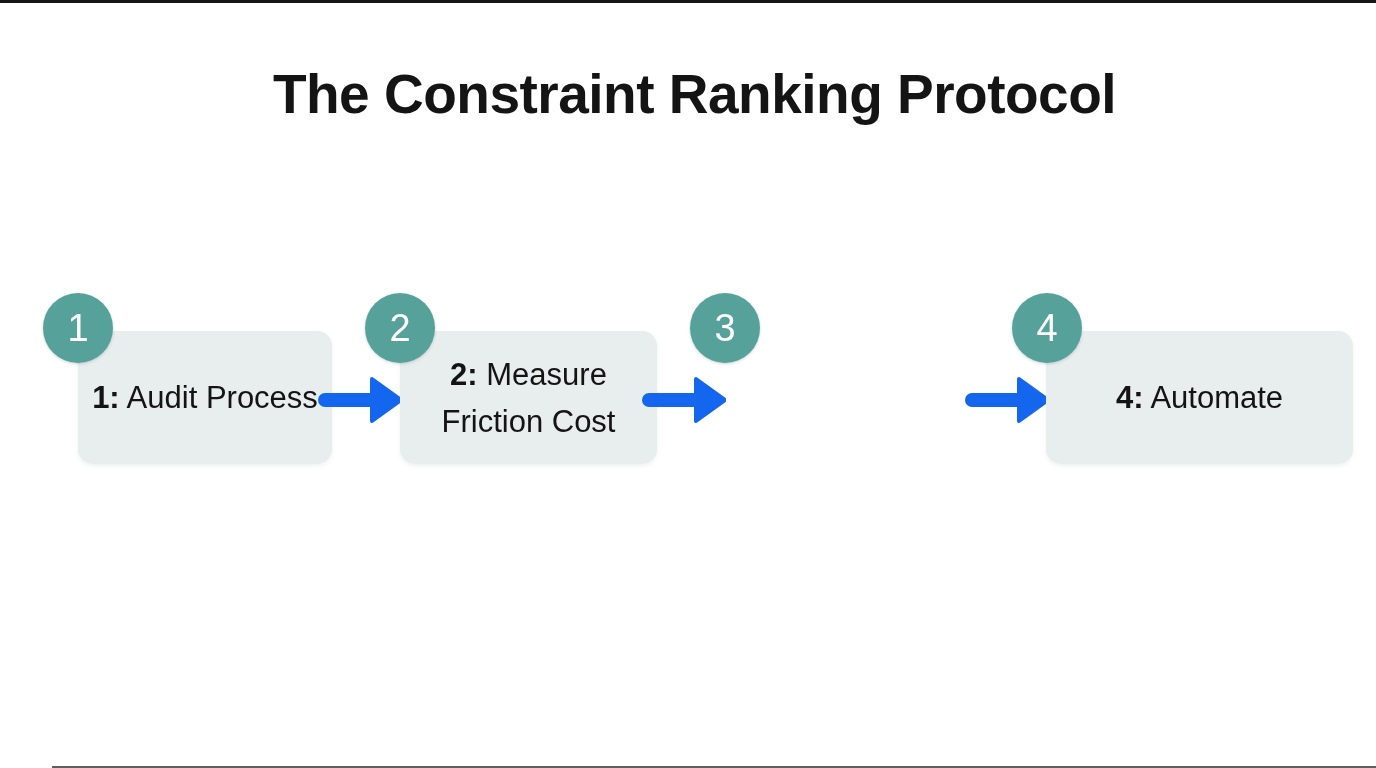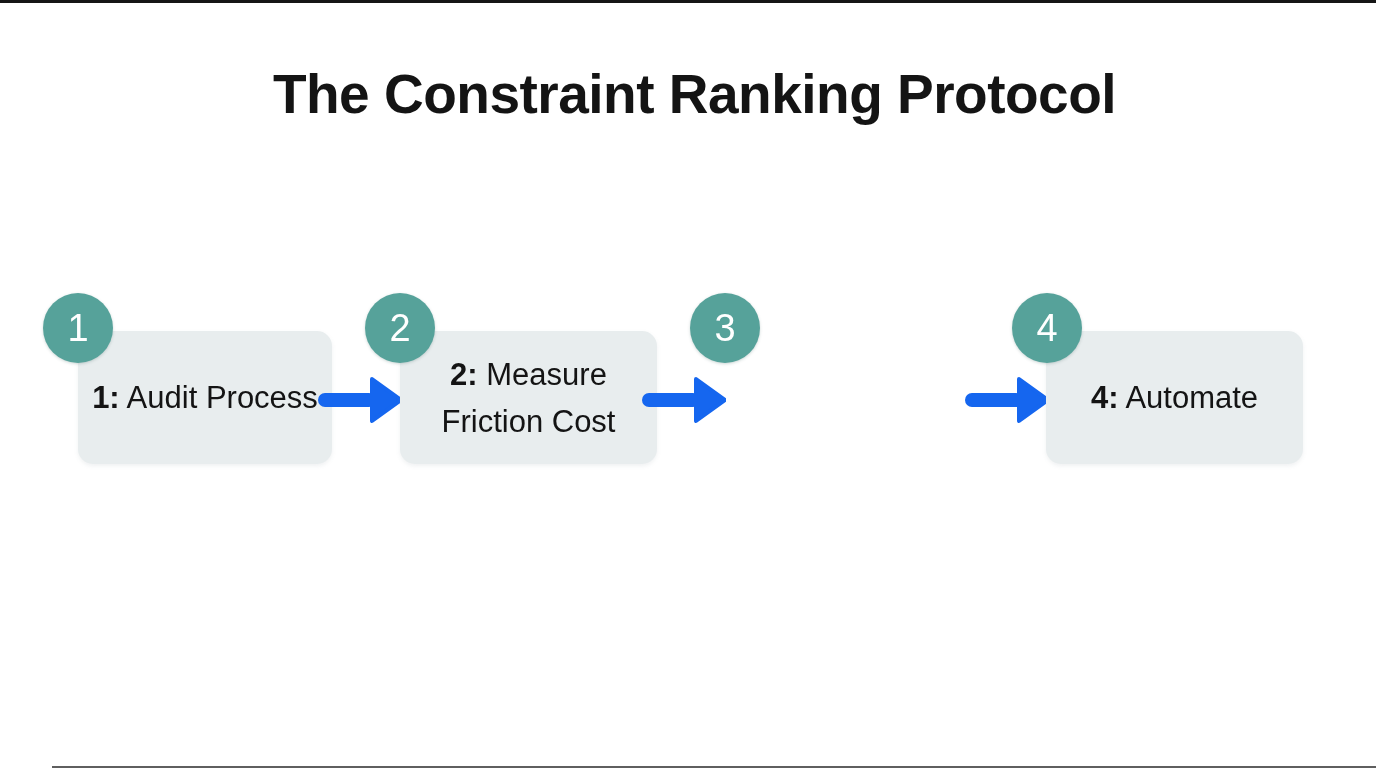--- a/index.html
+++ b/index.html
@@ -64,21 +64,21 @@
     line-height: 47px;
     color: var(--text);
     font-weight: 400;
   }
   .step-card .label b {
     font-weight: 700;
   }
   .step-1 { left: 78px;  width: 254px; }
   .step-2 { left: 400px; width: 257px; justify-content: flex-end; }
   .step-3 { left: 724px; width: 257px; }
-  .step-4 { left: 1046px; width: 257px; }
+  .step-4 { left: 1046px; width: 307px; }
   .badge {
     position: absolute;
     width: 70px;
     height: 70px;
     top: 293px;
     border-radius: 50%;
     background: var(--badge);
     color: #ffffff;
     display: flex;
     align-items: center;

